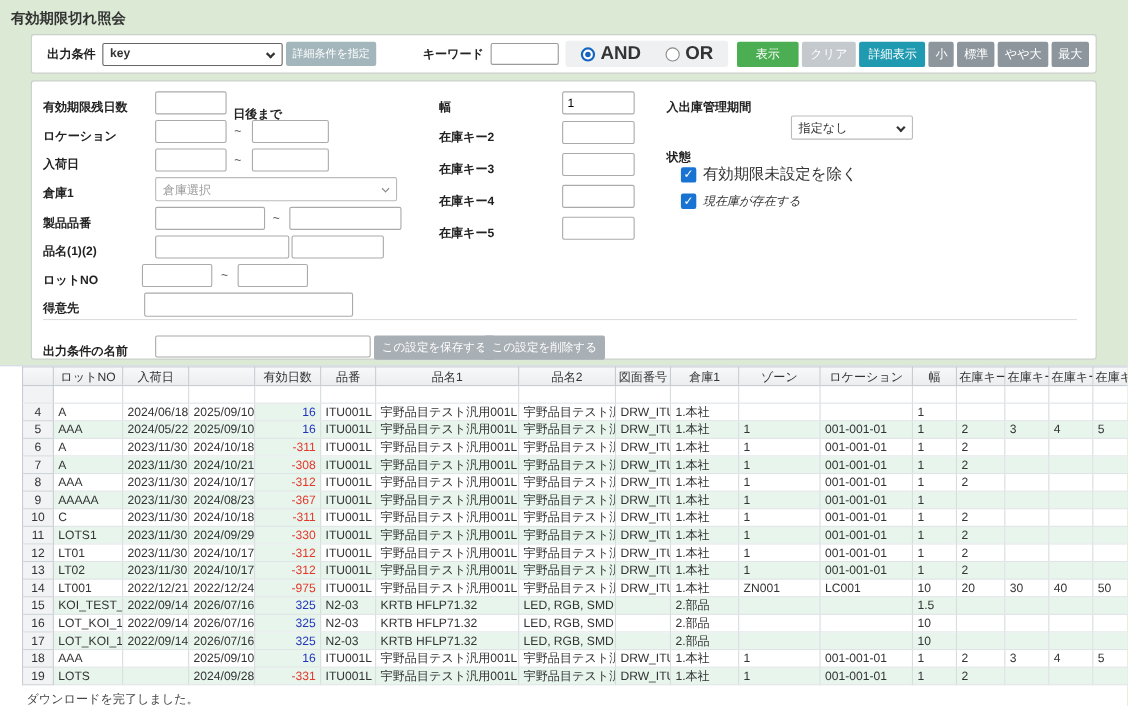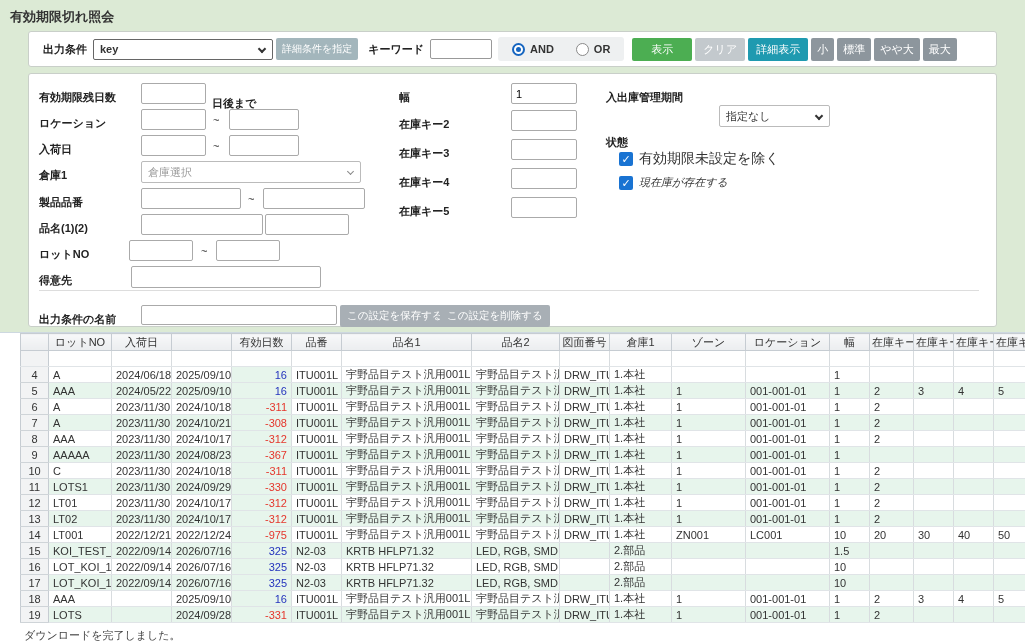--- a/index.html
+++ b/index.html
@@ -63,21 +63,21 @@
     border:1px solid #999; border-radius:2px;
     height:20px; font-size:11px; padding:0 4px;
     font-family:inherit;
   }
   .kw-input { width:62px; }
   .radio-group {
     background:#eef0f1; border-radius:3px;
     height:24px; display:flex; align-items:center;
     padding:0 14px; margin-left:6px; gap:22px;
   }
-  .radio-item { display:flex; align-items:center; gap:5px; font-size:11px; font-weight:bold; cursor:pointer; }
+  .radio-item { display:flex; align-items:center; gap:5px; font-size:17px; font-weight:bold; cursor:pointer; }
   .radio-circle {
     width:13px; height:13px; border-radius:50%;
     border:1px solid #8a8a8a; background:#fff; position:relative;
   }
   .radio-circle.checked { border:2px solid #1565c0; }
   .radio-circle.checked::after {
     content:""; position:absolute; left:2px; top:2px;
     width:5px; height:5px; border-radius:50%; background:#1565c0;
   }
   .btn-display { background:#4cae52; width:60px; margin-left:8px; }
@@ -157,21 +157,21 @@
   <h1>有効期限切れ照会</h1>
 </div>
 
 <div class="panel toolbar">
   <span class="lbl">出力条件</span>
   <div class="selectbox key-select">
     <span>key</span>
     <span class="chev"></span>
   </div>
   <button class="btn btn-detailcond">詳細条件を指定</button>
-  <span class="lbl" style="margin-left:10px;">キーワード</span>
+  <span class="lbl" style="margin-left:42px;">キーワード</span>
   <input class="txtinput kw-input" value="" style="">
   <div class="radio-group">
     <span class="radio-item">
       <span class="radio-circle checked"></span>
       <span>AND</span>
     </span>
     <span class="radio-item">
       <span class="radio-circle"></span>
       <span>OR</span>
     </span>

